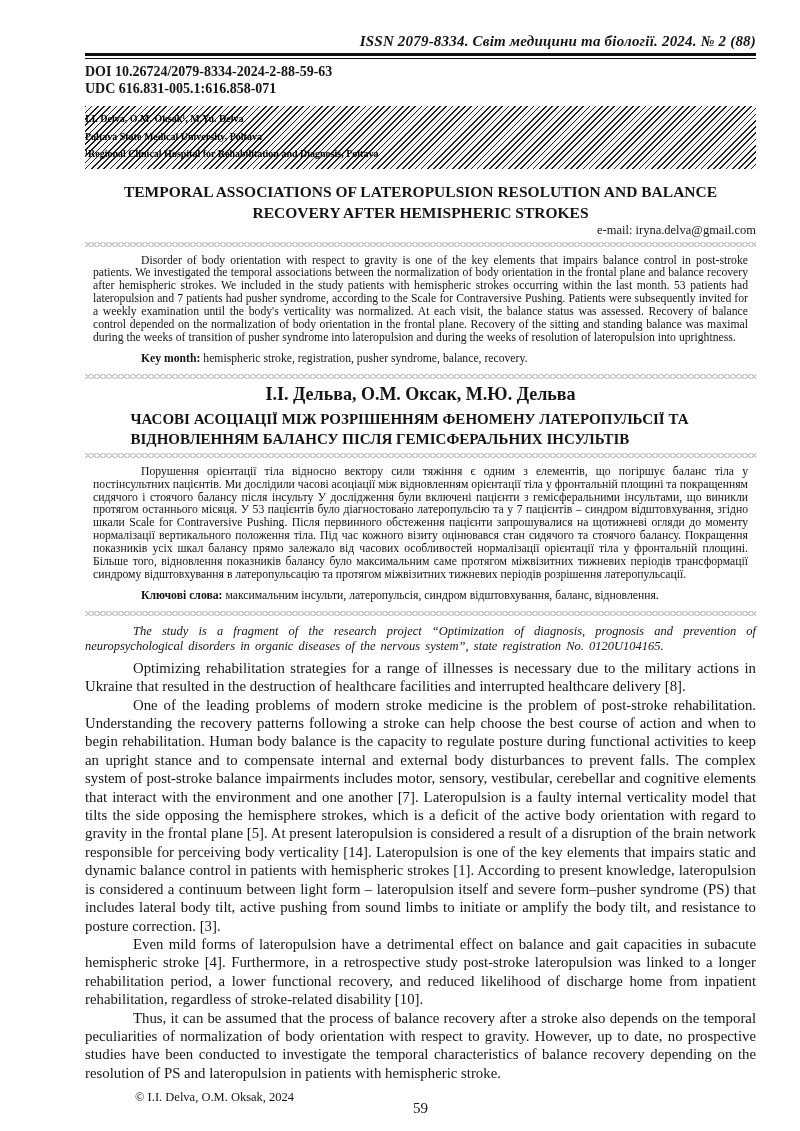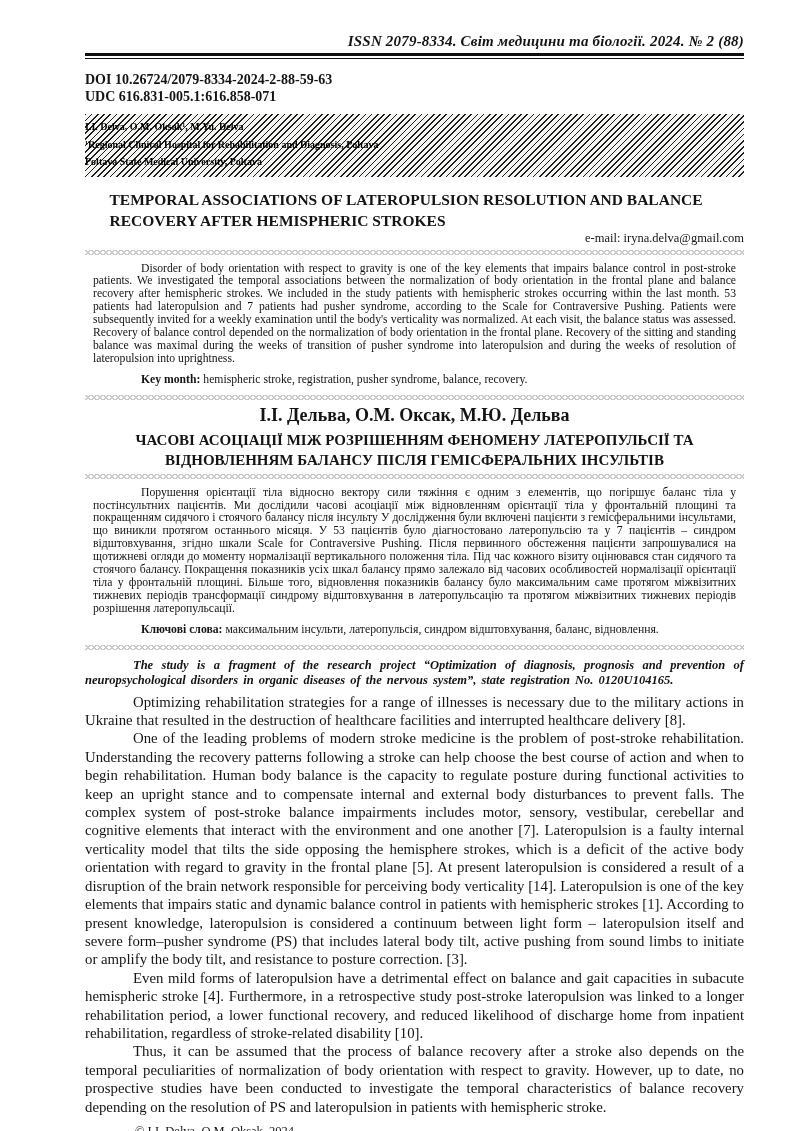--- a/index.html
+++ b/index.html
@@ -11,57 +11,58 @@
     width: 800px;
     height: 1131px;
     overflow: hidden;
     font-family: "Liberation Serif", "DejaVu Serif", serif;
     color: #141414;
   }
   .page {
     box-sizing: border-box;
     width: 800px;
     height: 1131px;
-    padding: 32px 56px 0 85px;
+    padding: 32px 44px 0 85px;
     position: relative;
     background: #ffffff;
   }
   .issn {
     text-align: right;
     font-size: 15px;
     font-weight: bold;
     font-style: italic;
     line-height: 18px;
     letter-spacing: 0.2px;
   }
   .double-rule {
     margin-top: 3px;
     height: 2px;
     border-top: 3px solid #101010;
     border-bottom: 1px solid #101010;
   }
   .doi-block {
-    margin-top: 12px;
+    margin-top: 4px;
     font-size: 14px;
     font-weight: bold;
     line-height: 17px;
   }
   .hatch-band {
     margin-top: 9px;
     padding: 4px 0 6px;
     background: repeating-linear-gradient(135deg, #1c1c1c 0px, #1c1c1c 1.2px, #f5f5f3 1.2px, #f5f5f3 4.4px);
     text-align: left;
     font-weight: bold;
     font-size: 10px;
     line-height: 17.5px;
     color: #000;
   }
   .title-en {
     margin: 12px auto 0;
     max-width: 610px;
+    text-align: center;
     font-size: 15.5px;
     font-weight: bold;
     line-height: 21px;
   }
   .email {
     text-align: right;
     font-size: 12.5px;
     line-height: 15px;
   }
   .zigzag {
@@ -82,34 +83,33 @@
   .authors-ua {
     margin-top: 7px;
     text-align: center;
     font-size: 18px;
     font-weight: bold;
     line-height: 17px;
   }
   .title-ua {
     margin: 6px auto 0;
     max-width: 580px;
-    text-align: center;
+    text-align: left;
     font-size: 15px;
     font-weight: bold;
     line-height: 20px;
   }
   .project-note {
     margin: 8px 0 0;
     font-size: 12.5px;
     font-style: italic;
     line-height: 15px;
     text-align: justify;
     text-indent: 48px;
     word-spacing: 2px;
-    font-weight: bold;
   }
   .body-par {
     margin: 0;
     font-size: 14.8px;
     line-height: 18.4px;
     text-align: justify;
     text-indent: 48px;
   }
   .body-par.first {
     margin-top: 5px;
@@ -147,22 +147,22 @@
   <div class="issn">ISSN 2079-8334. Світ медицини та біології. 2024. № 2 (88)</div>
   <div class="double-rule"></div>
 
   <div class="doi-block">
     <div>DOI 10.26724/2079-8334-2024-2-88-59-63</div>
     <div>UDC 616.831-005.1:616.858-071</div>
   </div>
 
   <div class="hatch-band">
     <div>I.I. Delva, O.M. Oksak¹, M.Yu. Delva</div>
+    <div>Poltava State Medical University, Poltava</div>
     <div>¹Regional Clinical Hospital for Rehabilitation and Diagnosis, Poltava</div>
-    <div>Poltava State Medical University, Poltava</div>
   </div>
 
   <div class="title-en">TEMPORAL ASSOCIATIONS OF LATEROPULSION RESOLUTION AND BALANCE RECOVERY AFTER HEMISPHERIC STROKES</div>
 
   <div class="email">e-mail: iryna.delva@gmail.com</div>
 
   <div class="zigzag"></div>
 
   <div class="abstract">
     <p>Disorder of body orientation with respect to gravity is one of the key elements that impairs balance control in post-stroke patients. We investigated the temporal associations between the normalization of body orientation in the frontal plane and balance recovery after hemispheric strokes. We included in the study patients with hemispheric strokes occurring within the last month. 53 patients had lateropulsion and 7 patients had pusher syndrome, according to the Scale for Contraversive Pushing. Patients were subsequently invited for a weekly examination until the body's verticality was normalized. At each visit, the balance status was assessed. Recovery of balance control depended on the normalization of body orientation in the frontal plane. Recovery of the sitting and standing balance was maximal during the weeks of transition of pusher syndrome into lateropulsion and during the weeks of resolution of lateropulsion into uprightness.</p>

